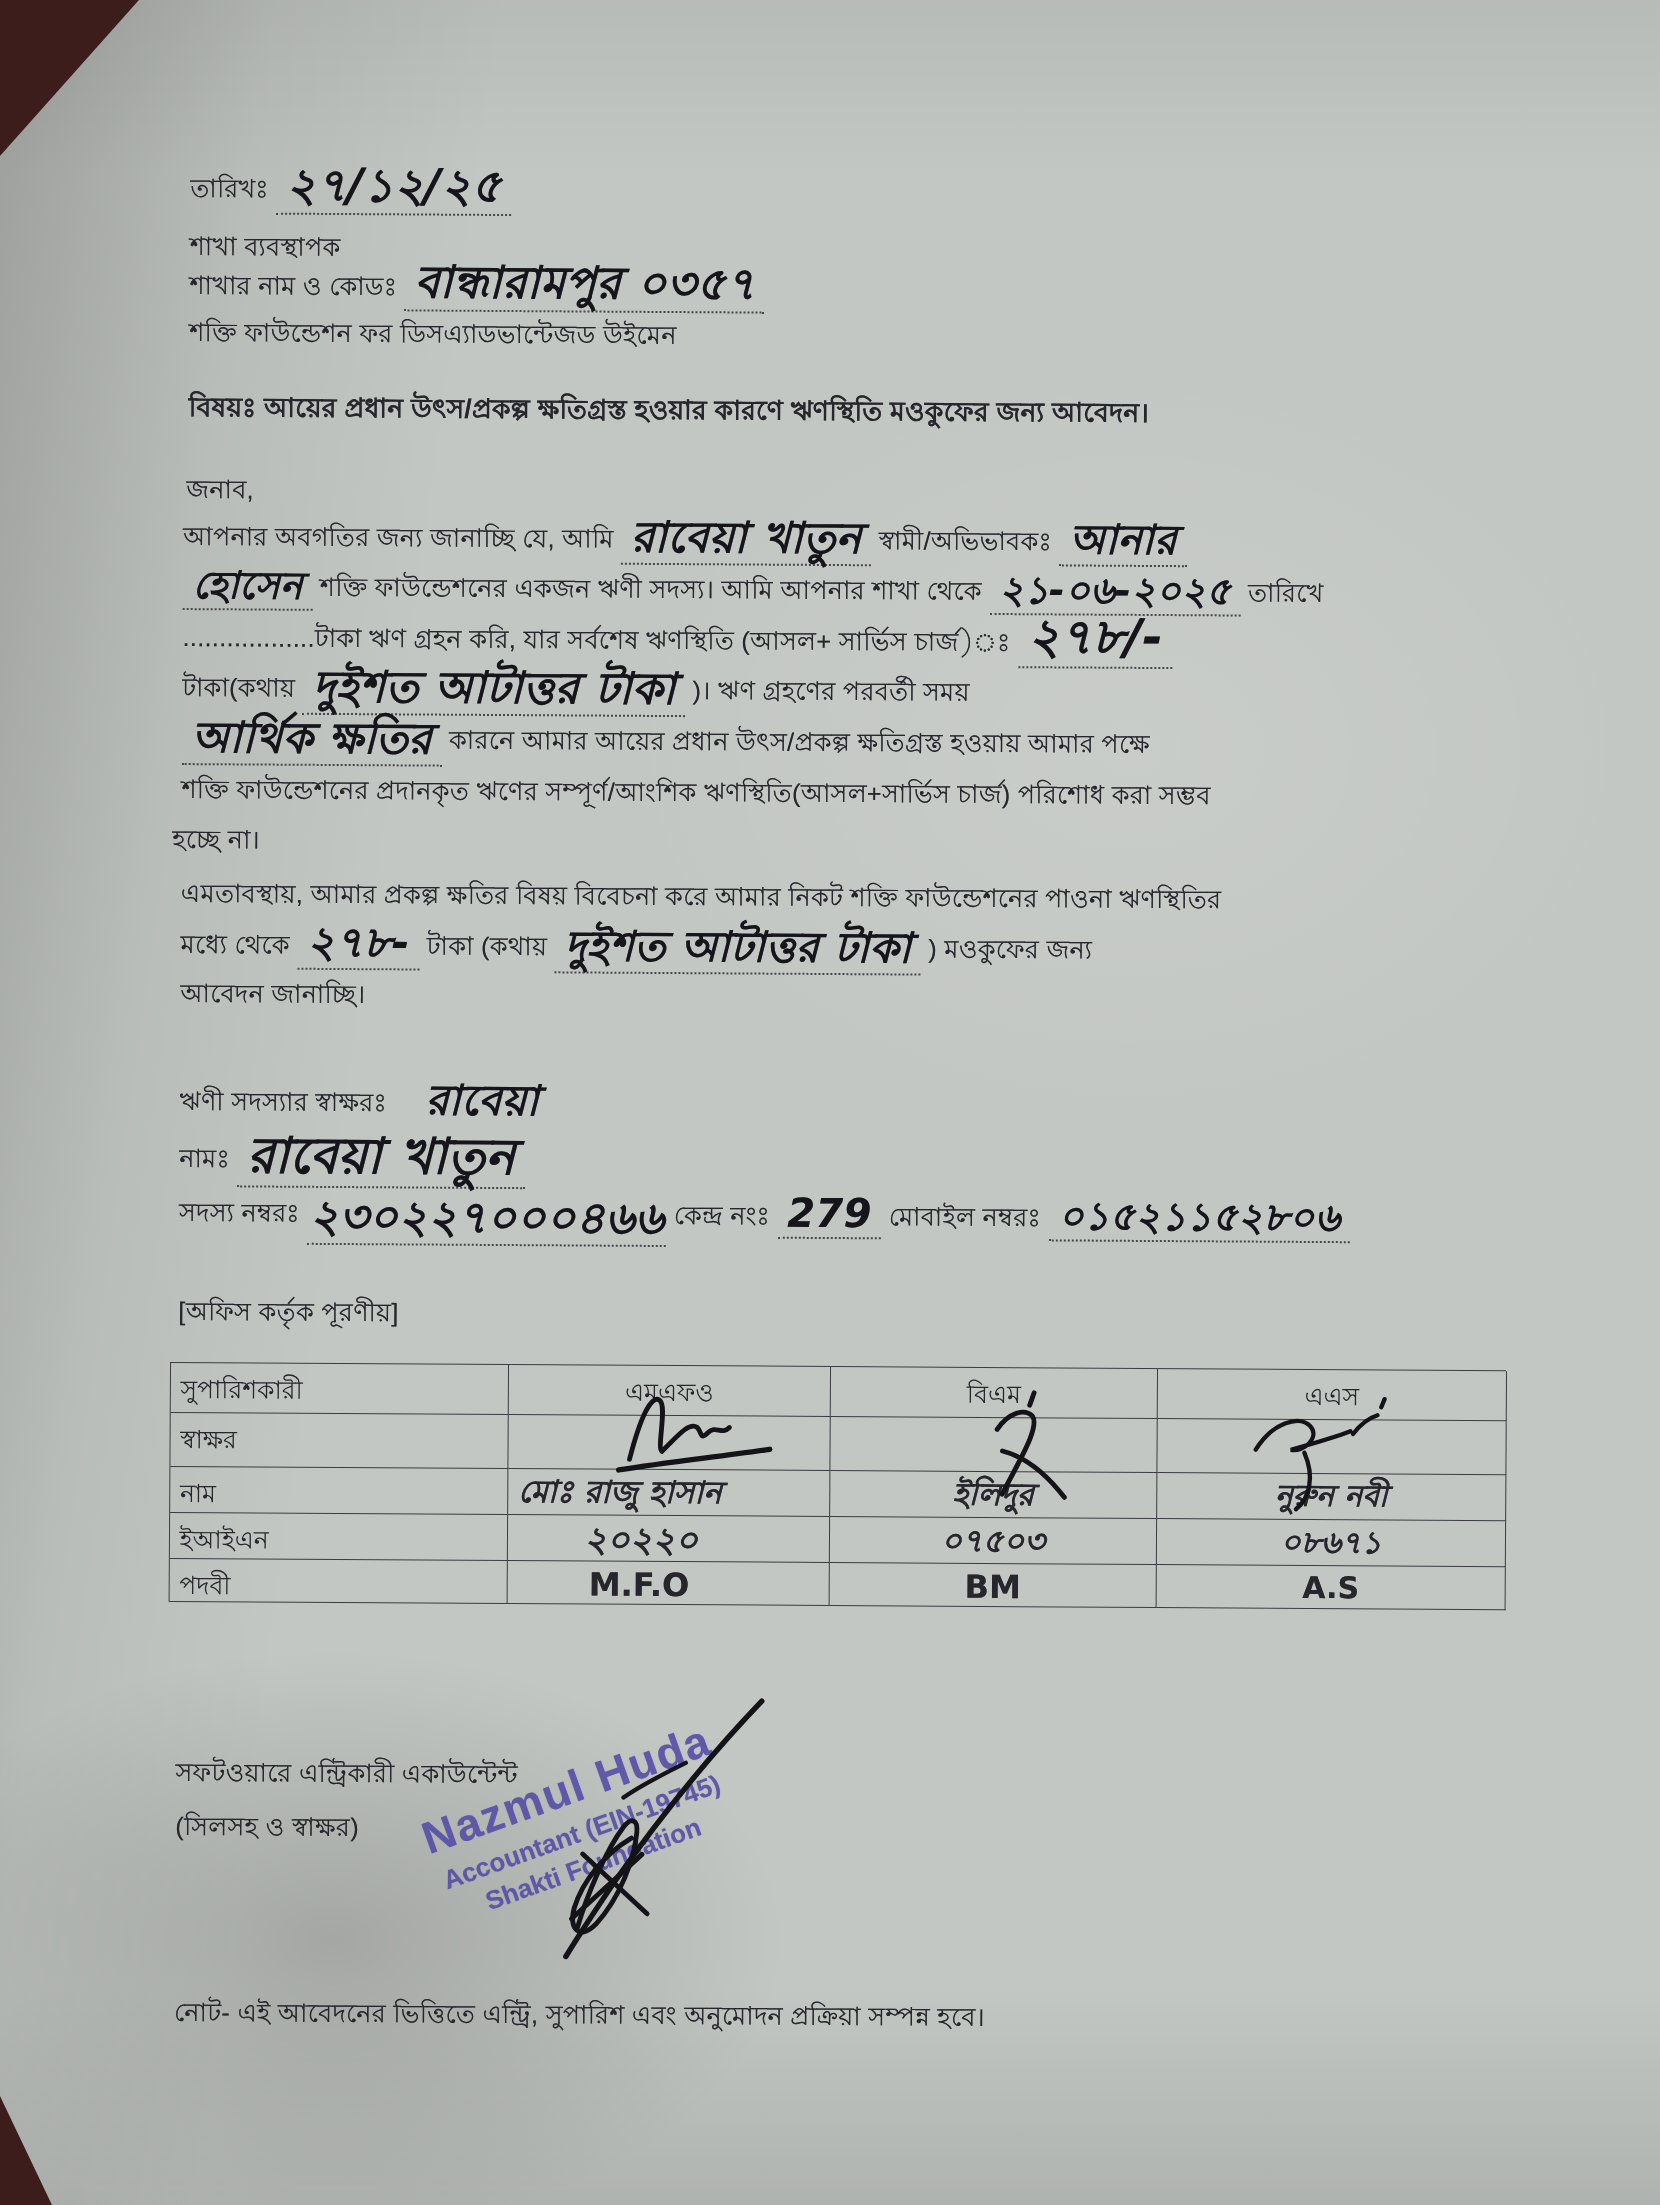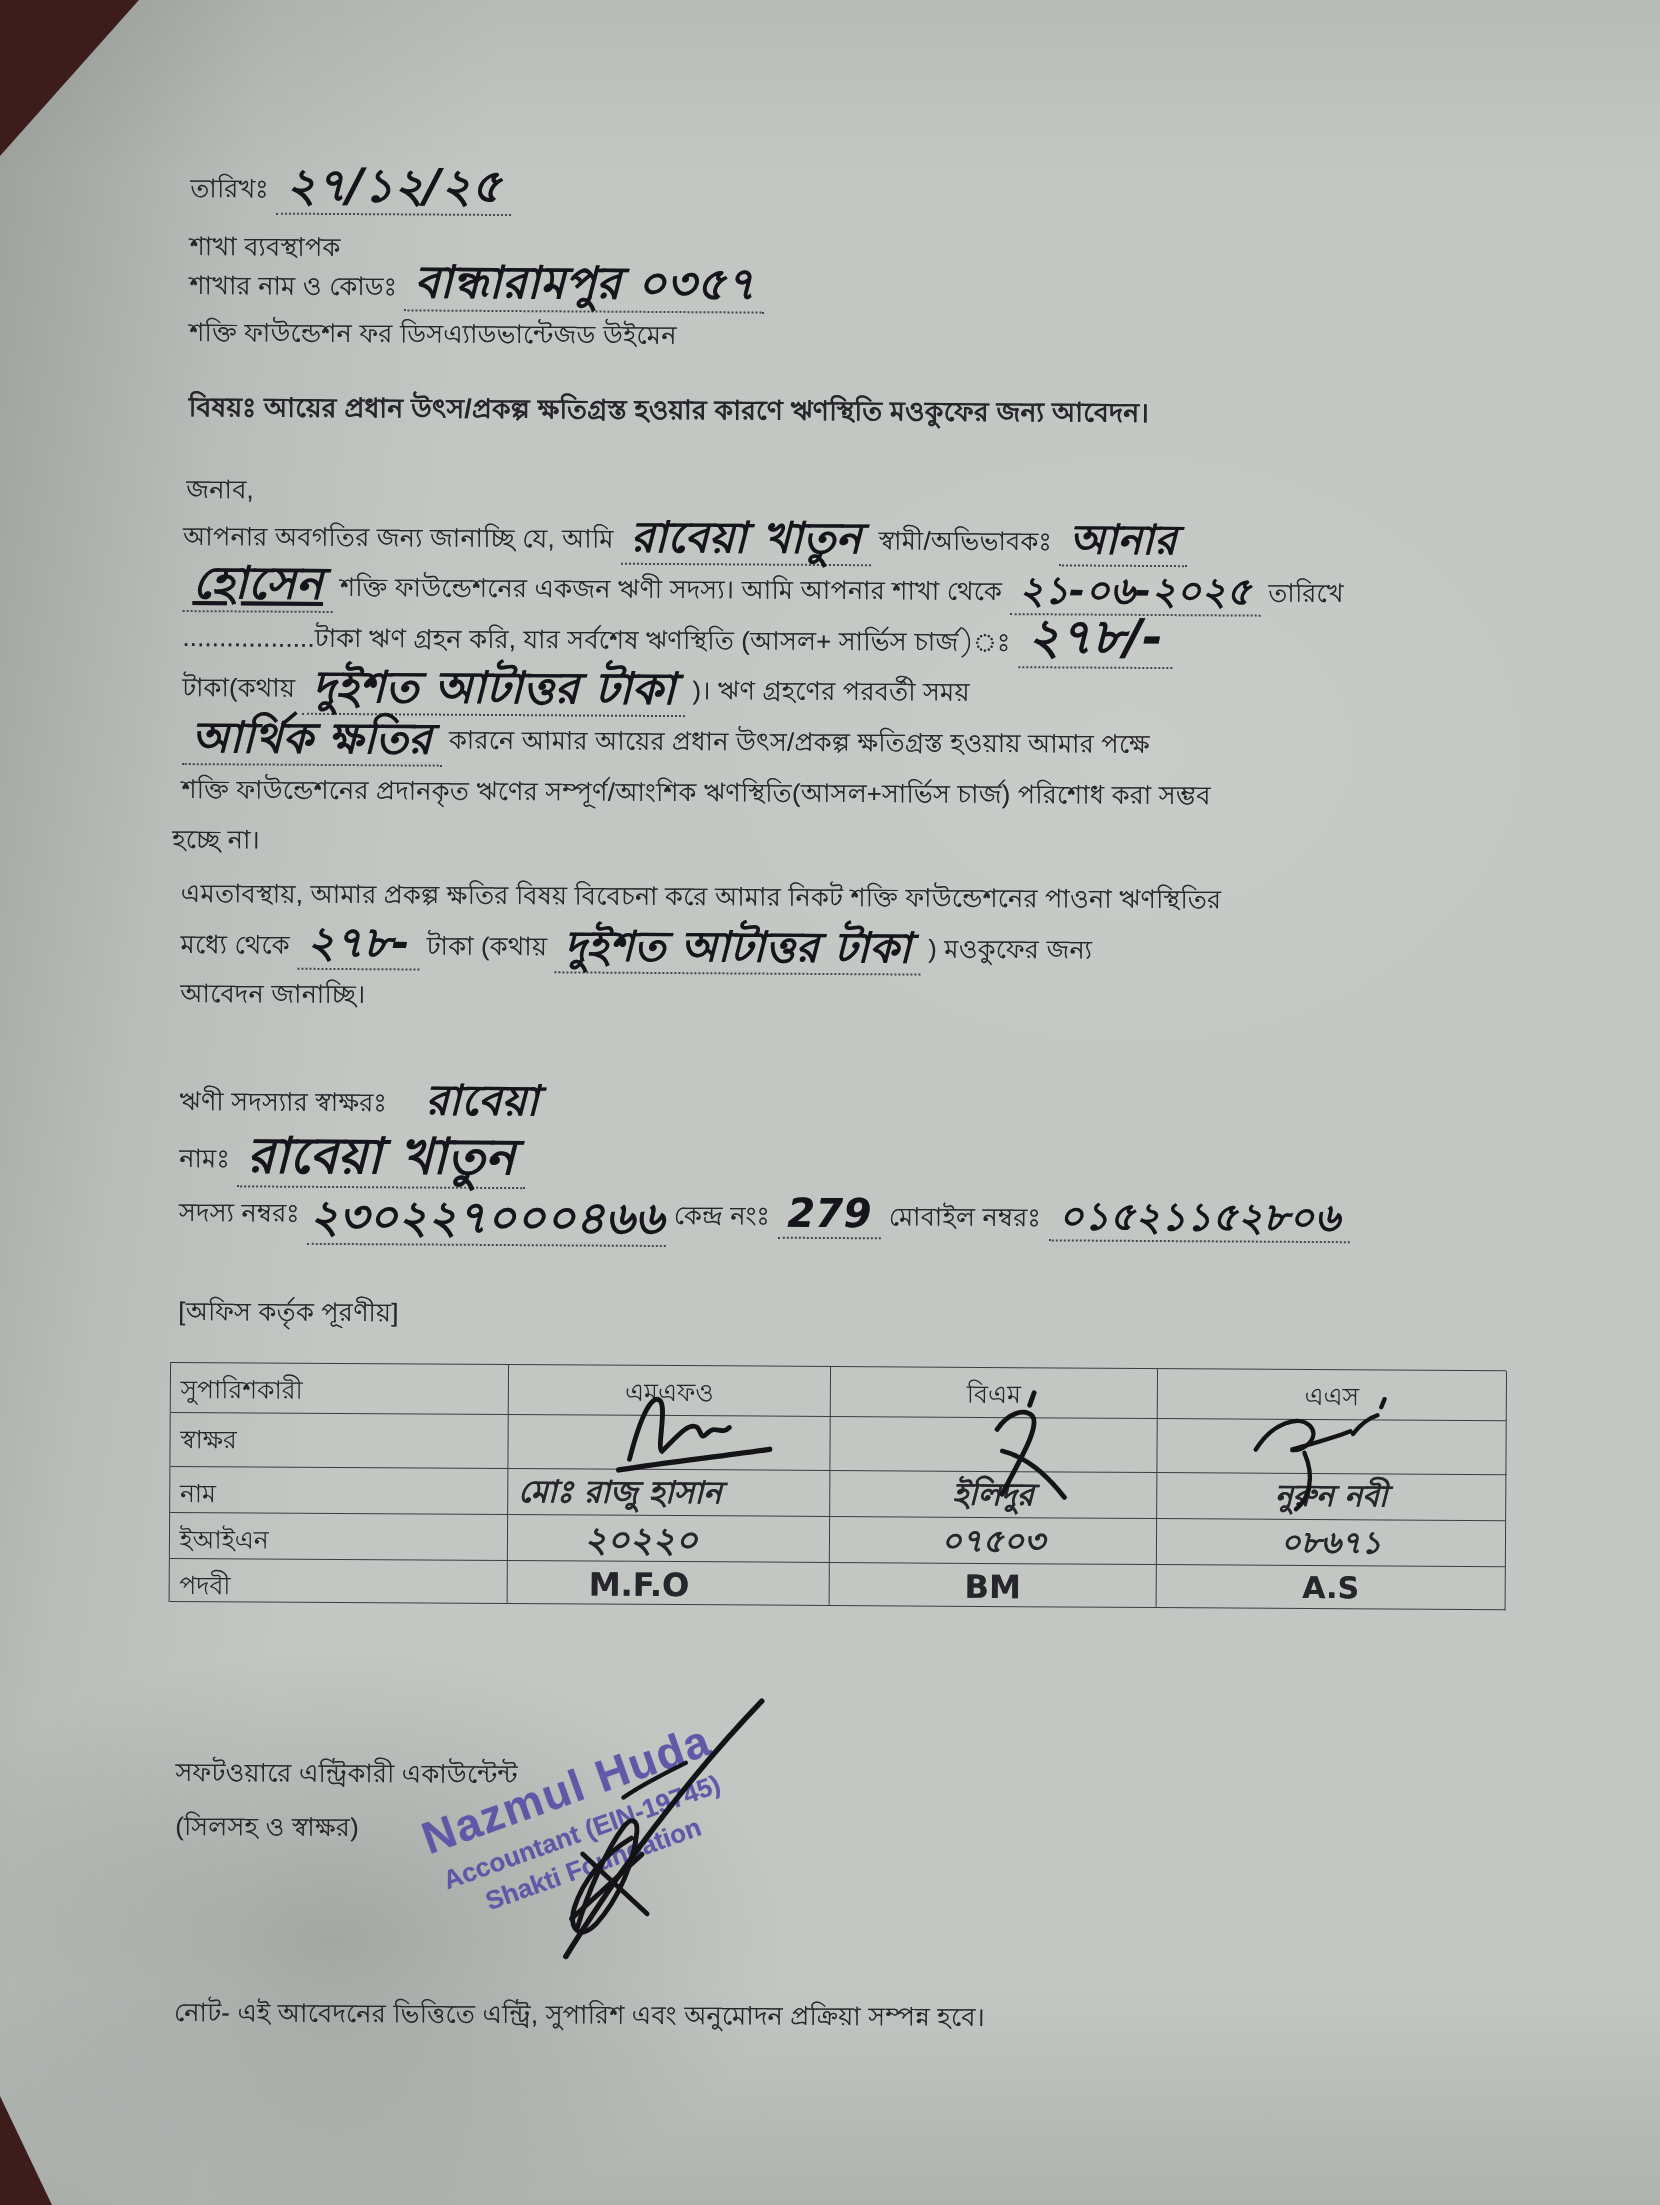--- a/index.html
+++ b/index.html
@@ -55,21 +55,21 @@
 
   <div class="ln" style="left:184px;top:473px;">জনাব,</div>
 
   <div class="ln" style="left:181px;top:520px;">
     <span>আপনার অবগতির জন্য জানাচ্ছি যে, আমি</span>
     <span class="hw dots" style="font-size:43px;vertical-align:-4.3px;">রাবেয়া খাতুন</span>
     <span>স্বামী/অভিভাবকঃ</span>
     <span class="hw dots" style="font-size:41px;vertical-align:-3.2px;">আনার</span>
   </div>
   <div class="ln" style="left:181px;top:570px;">
-    <span class="hw dots" style="font-size:45px;vertical-align:-3.2px;text-decoration:underline;">হোসেন</span>
+    <span class="hw dots" style="font-size:38px;vertical-align:-3.2px;">হোসেন</span>
     <span>শক্তি ফাউন্ডেশনের একজন ঋণী সদস্য। আমি আপনার শাখা থেকে</span>
     <span class="hw dots" style="font-size:38px;vertical-align:-3.2px;">২১-০৬-২০২৫</span>
     <span>তারিখে</span>
   </div>
   <div class="ln" style="left:181px;top:621px;">
     <span>..................টাকা ঋণ গ্রহন করি, যার সর্বশেষ ঋণস্থিতি (আসল+ সার্ভিস চার্জ)ঃ</span>
     <span class="hw dots" style="font-size:49px;vertical-align:-2.2px;">২৭৮/-</span>
   </div>
   <div class="ln" style="left:181px;top:671px;">
     <span>টাকা(কথায়</span>

